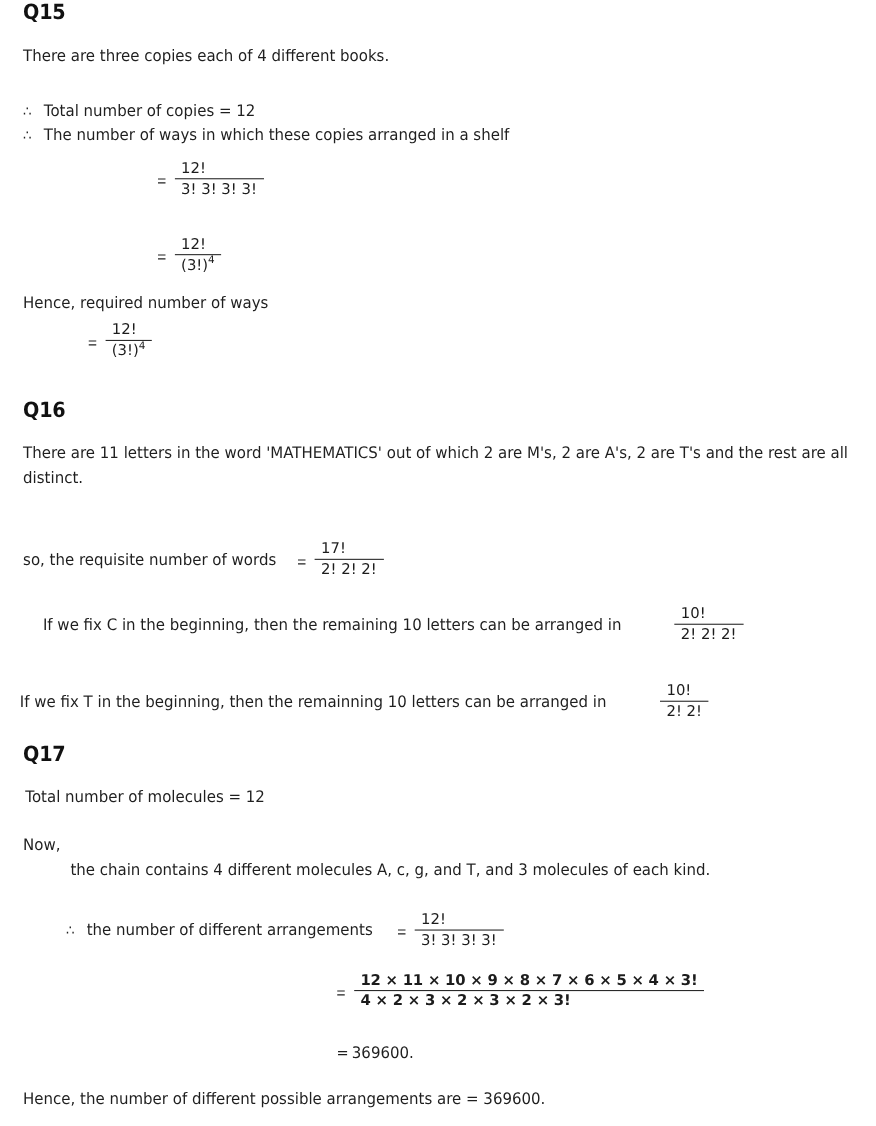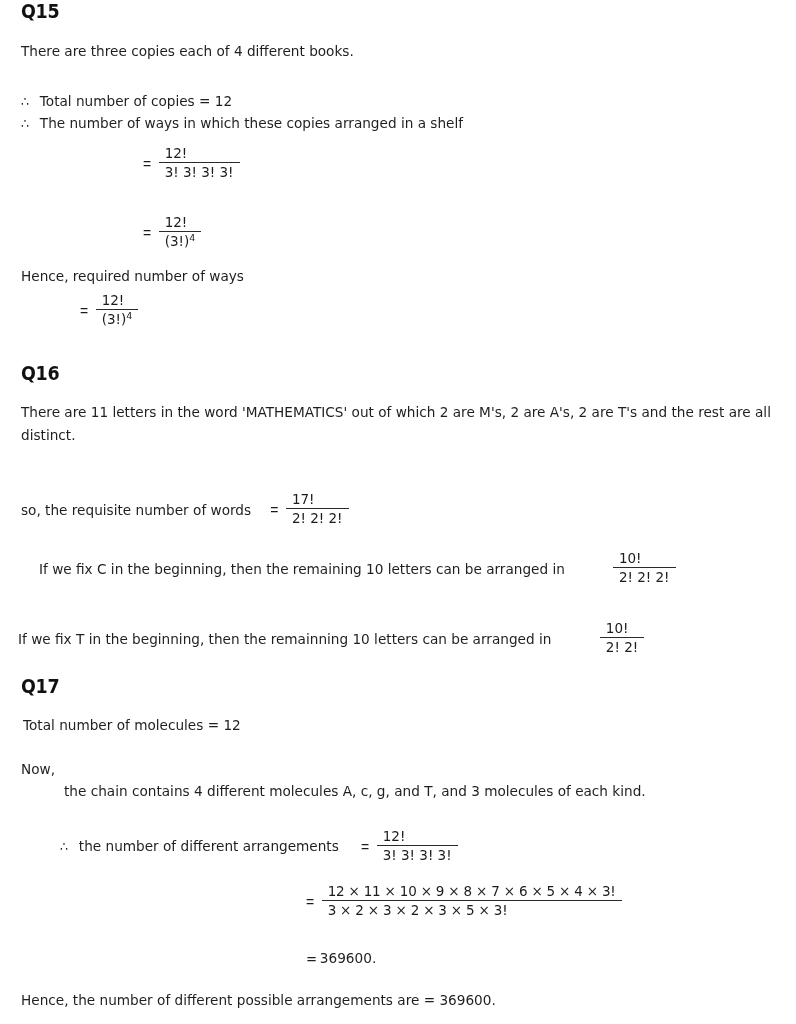--- a/index.html
+++ b/index.html
@@ -92,21 +92,21 @@
   }
   .frac-block {
     position: absolute;
     white-space: nowrap;
   }
   sup.exp {
     font-size: 9.5px;
     vertical-align: super;
     line-height: 0;
   }
-  .tight { letter-spacing: -0.2px; }
+  .tight { letter-spacing: -0.2px; font-weight: bold; }
 </style>
 </head>
 <body>
 
 <div class="page">
 
   <div class="qheading" style="top:0px;">Q15</div>
 
   <div class="line" style="top:40px; left:21px;">There are three copies each of 4 different books.</div>
 
@@ -187,21 +187,21 @@
     <span class="frac">
       <span class="num">12!</span>
       <span class="den">3! 3! 3! 3!</span>
     </span>
   </div>
 
   <div class="frac-block" style="top:884px; left:306px;">
     <span class="eqsign">=</span>
     <span class="frac tight">
       <span class="num">12 × 11 × 10 × 9 × 8 × 7 × 6 × 5 × 4 × 3!</span>
-      <span class="den">3 × 2 × 3 × 2 × 3 × 5 × 3!</span>
+      <span class="den">4 × 2 × 3 × 2 × 3 × 2 × 3!</span>
     </span>
   </div>
 
   <div class="line" style="top:947px; left:306px;">
     <span class="eqsign">=</span><span>369600.</span>
   </div>
 
   <div class="line" style="top:989px; left:21px;">Hence, the number of different possible arrangements are = 369600.</div>
 
 </div>

